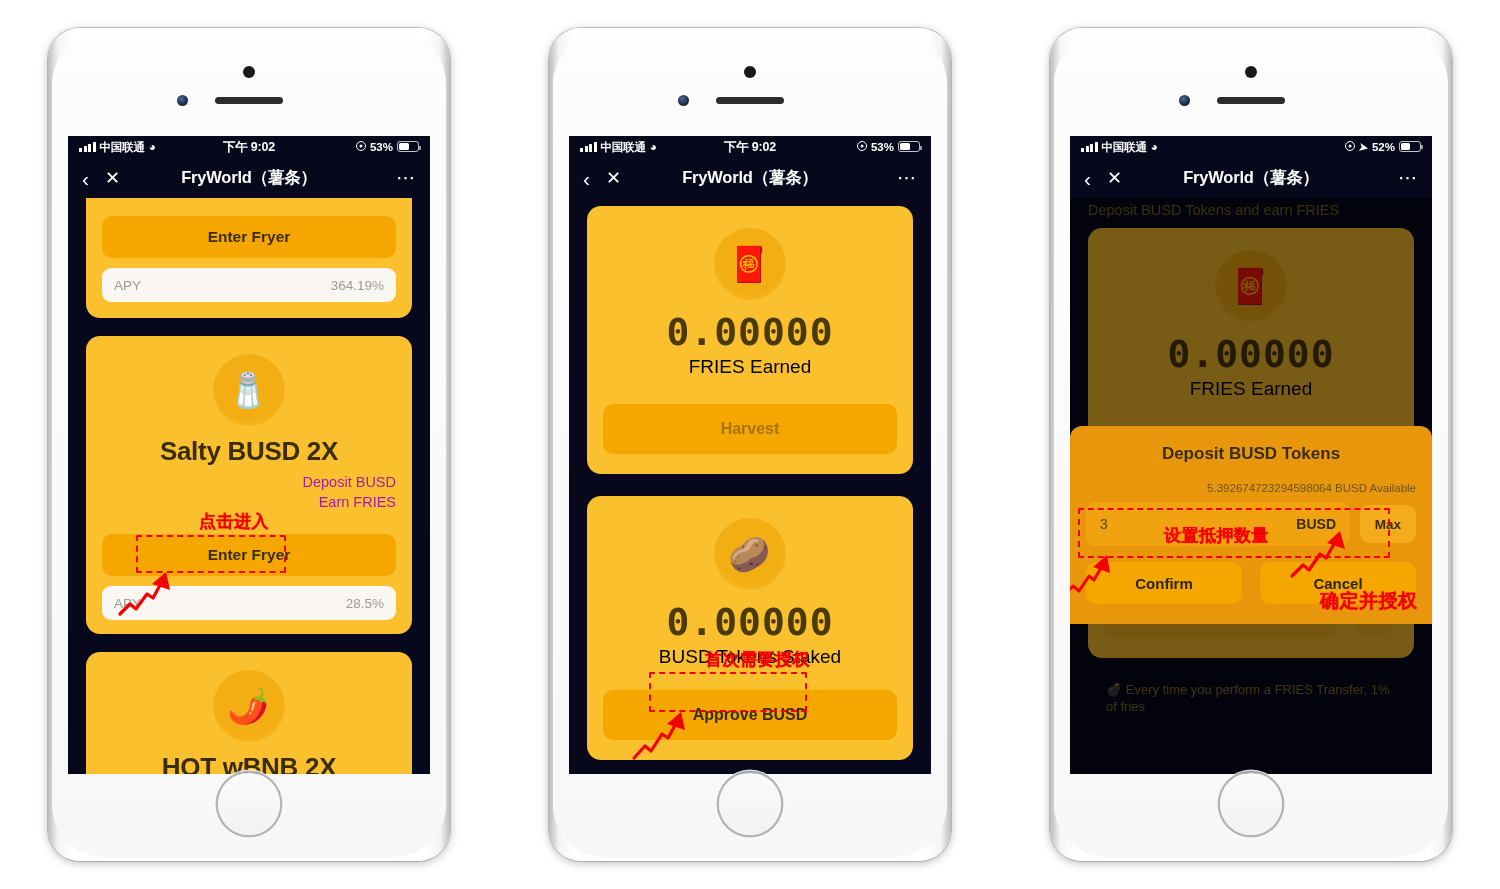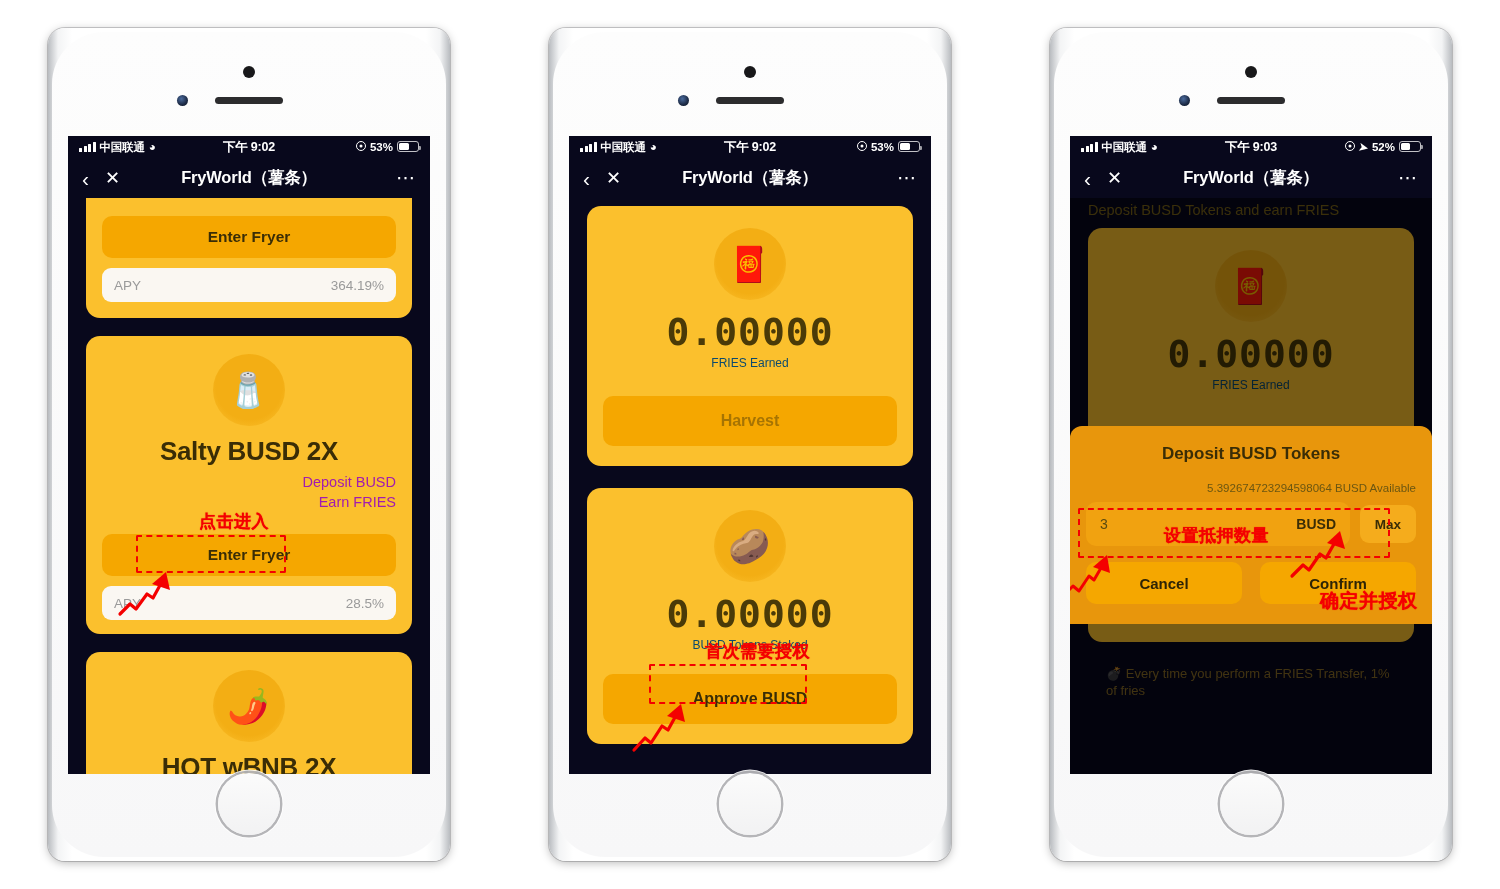--- a/index.html
+++ b/index.html
@@ -8,21 +8,21 @@
     width: 1500px; height: 889px;
     background: #ffffff;
     font-family: "Liberation Sans", sans-serif;
     overflow: hidden;
   }
   .stage { position: relative; width: 1500px; height: 889px; background: #fff; }
 
   
   .phone {
     position: absolute; top: 28px; width: 402px; height: 833px;
-    border-radius: 17px;
+    border-radius: 32px;
     background: linear-gradient(90deg,#b9bcc0 0%,#f3f4f5 2.5%,#ffffff 6%,#ffffff 94%,#f3f4f5 97.5%,#b9bcc0 100%);
     box-shadow: 0 2px 10px rgba(0,0,0,0.28), 0 0 0 1px rgba(150,150,155,0.45);
     padding: 4px;
   }
   .phone-inner {
     width: 100%; height: 100%; border-radius: 52px;
     background: linear-gradient(180deg,#fdfdfd 0%,#f7f7f8 100%);
     position: relative; overflow: hidden;
   }
   #phone1 { left: 48px; }
@@ -98,21 +98,21 @@
     background: radial-gradient(circle at 50% 45%, #F3AE14 0%, #F3AE14 62%, rgba(243,174,20,0.25) 85%, rgba(243,174,20,0) 100%);
     display: flex; align-items: center; justify-content: center; font-size: 34px;
   }
   .card-title { text-align:center; font-size: 26px; font-weight: 700; color:#3a2d06; letter-spacing:-0.3px; }
   .card-sub { text-align:right; font-size: 14.5px; color:#a21caf; line-height:1.35; margin-top:6px; }
 
   .big-num {
     text-align:center; font-family: "DejaVu Sans Mono", monospace;
     font-size: 38px; font-weight: 700; color:#4a3a08; letter-spacing: 1px; margin-top: 4px;
   }
-  .num-label { text-align:center; font-size: 12px; color:#0c4a6e; margin-top: 2px; }
+  .num-label { text-align:center; font-size: 19px; color:#000000; margin-top: 2px; }
 
   .btn-fryer {
     margin-top: 14px; height: 42px; border-radius: 10px;
     background: #F5A700; color:#3a2d06; font-size: 15.5px; font-weight: 700;
     display:flex; align-items:center; justify-content:center; cursor:pointer;
   }
   .btn-wide { height: 50px; margin-top: 26px; font-size: 16px; }
   .btn-dim { color: rgba(58,45,6,0.42); }
 
   .apy-bar {
@@ -327,21 +327,20 @@
           <div class="sb-left">
             <span class="bars">
                 <i></i>
                 <i></i>
                 <i></i>
                 <i></i>
               </span>
             <span class="carrier">中国联通</span>
             <span class="wifi">◕</span>
           </div>
-          <div class="sb-center">下午 9:03</div>
           <div class="sb-right">
             <span class="alarm-ico"></span>
             <span class="loc-ico">➤</span>
             <span>52%</span>
             <span class="batt">
                 <span style="width:52%"></span>
               </span>
           </div>
         </div>
 
@@ -384,22 +383,22 @@
               <div class="max-btn">Max</div>
             </div>
             <div class="anno-label" style="top:98px; left:94px;">设置抵押数量</div>
             <div class="anno-box" style="top:82px; left:8px; width:312px; height:50px;"></div>
             <svg class="anno-arrow" style="top:124px; left:-10px;" width="54" height="52" viewBox="0 0 54 52">
               <path d="M3 46 L13 36 L19 41 L29 26 L34 30 L45 11" stroke="#F40000" stroke-width="3" fill="none" stroke-linejoin="round" stroke-linecap="round"></path>
               <path d="M47 5 L50 23 L33 17 Z" fill="#F40000"></path>
             </svg>
 
             <div class="modal-btns">
+              <div class="m-btn">Confirm</div>
               <div class="m-btn">Cancel</div>
-              <div class="m-btn">Confirm</div>
             </div>
           </div>
 
           <svg class="anno-arrow" style="top:328px; left:218px; z-index:9;" width="62" height="56" viewBox="0 0 62 56">
             <path d="M4 50 L15 39 L21 44 L32 28 L38 32 L50 11" stroke="#F40000" stroke-width="3.2" fill="none" stroke-linejoin="round" stroke-linecap="round"></path>
             <path d="M52 5 L57 23 L39 17 Z" fill="#F40000"></path>
           </svg>
           <div class="anno-label" style="top:390px; left:250px; font-size:19px; z-index:9;">确定并授权</div>
 
         </div>

